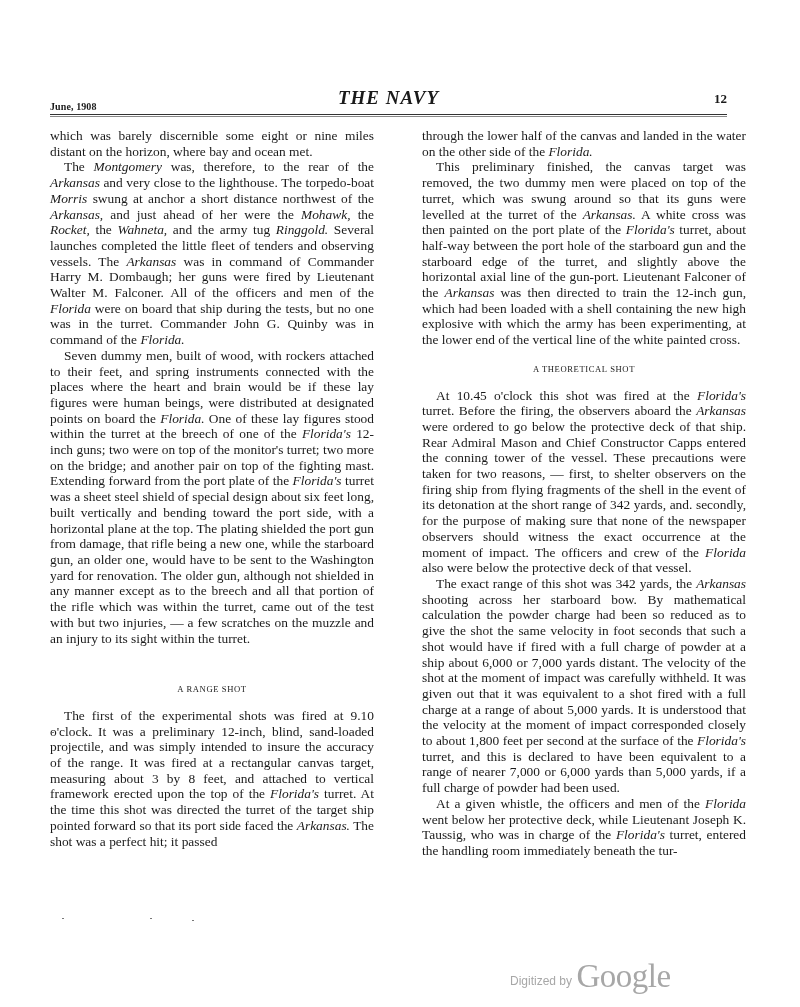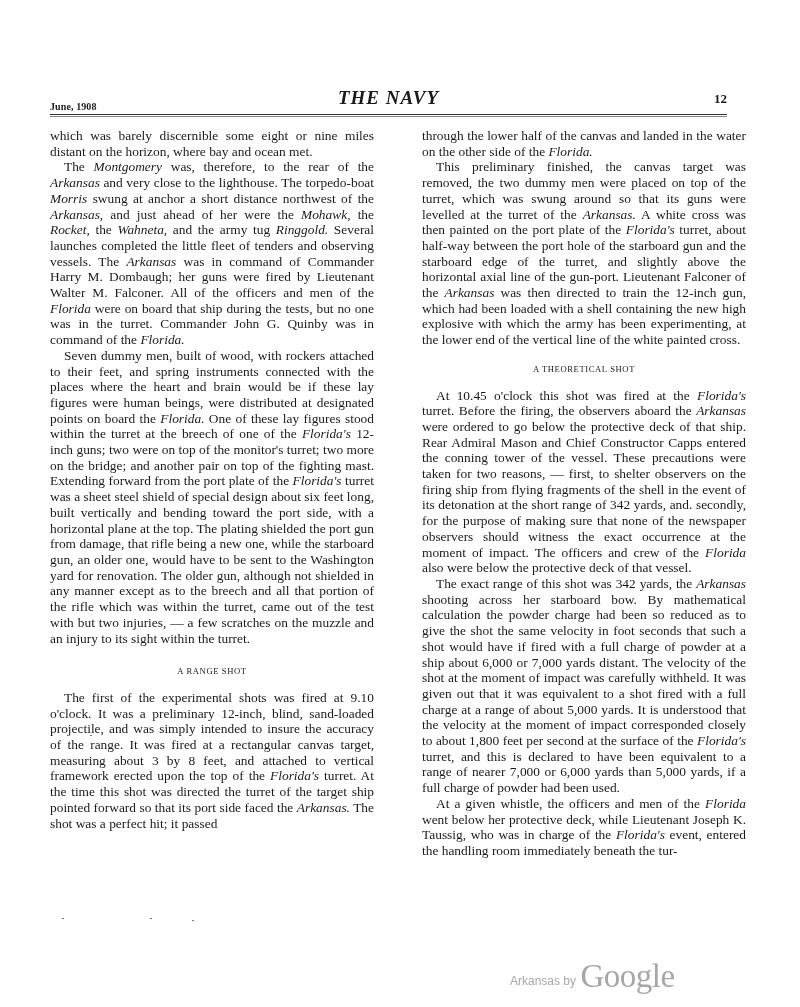--- a/index.html
+++ b/index.html
@@ -34,35 +34,35 @@
   <span class="rh-left">June, 1908</span>
   <span class="rh-center">THE NAVY</span>
   <span class="rh-right">12</span>
 </div>
 <div class="rule"></div>
 
 <div class="col col-left">
   <p class="noindent">which was barely discernible some eight or nine miles distant on the horizon, where bay and ocean met.</p>
   <p><span>The </span><i>Montgomery</i><span> was, therefore, to the rear of the </span><i>Arkansas</i><span> and very close to the lighthouse. The torpedo-boat </span><i>Morris</i><span> swung at anchor a short distance northwest of the </span><i>Arkansas,</i><span> and just ahead of her were the </span><i>Mohawk,</i><span> the </span><i>Rocket,</i><span> the </span><i>Wahneta,</i><span> and the army tug </span><i>Ringgold.</i><span> Several launches completed the little fleet of tenders and observing vessels. The </span><i>Arkansas</i><span> was in command of Commander Harry M. Dombaugh; her guns were fired by Lieutenant Walter M. Falconer. All of the officers and men of the </span><i>Florida</i><span> were on board that ship during the tests, but no one was in the turret. Commander John G. Quinby was in command of the </span><i>Florida.</i></p>
   <p><span>Seven dummy men, built of wood, with rockers attached to their feet, and spring instruments connected with the places where the heart and brain would be if these lay figures were human beings, were distributed at designated points on board the </span><i>Florida.</i><span> One of these lay figures stood within the turret at the breech of one of the </span><i>Florida's</i><span> 12-inch guns; two were on top of the monitor's turret; two more on the bridge; and another pair on top of the fighting mast. Extending forward from the port plate of the </span><i>Florida's</i><span> turret was a sheet steel shield of special design about six feet long, built vertically and bending toward the port side, with a horizontal plane at the top. The plating shielded the port gun from damage, that rifle being a new one, while the starboard gun, an older one, would have to be sent to the Washington yard for renovation. The older gun, although not shielded in any manner except as to the breech and all that portion of the rifle which was within the turret, came out of the test with but two injuries, — a few scratches on the muzzle and an injury to its sight within the turret.</span></p>
-  <h3 style="margin-top:18px;">A RANGE SHOT</h3>
+  <h3 style="margin-top:36px;">A RANGE SHOT</h3>
   <p><span>The first of the experimental shots was fired at 9.10 o'clock. It was a preliminary 12-inch, blind, sand-loaded projectile, and was simply intended to insure the accuracy of the range. It was fired at a rectangular canvas target, measuring about 3 by 8 feet, and attached to vertical framework erected upon the top of the </span><i>Florida's</i><span> turret. At the time this shot was directed the turret of the target ship pointed forward so that its port side faced the </span><i>Arkansas.</i><span> The shot was a perfect hit; it passed</span></p>
 </div>
 
 <div class="col col-right">
   <p class="noindent"><span>through the lower half of the canvas and landed in the water on the other side of the </span><i>Florida.</i></p>
   <p><span>This preliminary finished, the canvas target was removed, the two dummy men were placed on top of the turret, which was swung around so that its guns were levelled at the turret of the </span><i>Arkansas.</i><span> A white cross was then painted on the port plate of the </span><i>Florida's</i><span> turret, about half-way between the port hole of the starboard gun and the starboard edge of the turret, and slightly above the horizontal axial line of the gun-port. Lieutenant Falconer of the </span><i>Arkansas</i><span> was then directed to train the 12-inch gun, which had been loaded with a shell containing the new high explosive with which the army has been experimenting, at the lower end of the vertical line of the white painted cross.</span></p>
   <h3 style="margin-top:14px;">A THEORETICAL SHOT</h3>
   <p><span>At 10.45 o'clock this shot was fired at the </span><i>Florida's</i><span> turret. Before the firing, the observers aboard the </span><i>Arkansas</i><span> were ordered to go below the protective deck of that ship. Rear Admiral Mason and Chief Constructor Capps entered the conning tower of the vessel. These precautions were taken for two reasons, — first, to shelter observers on the firing ship from flying fragments of the shell in the event of its detonation at the short range of 342 yards, and. secondly, for the purpose of making sure that none of the newspaper observers should witness the exact occurrence at the moment of impact. The officers and crew of the </span><i>Florida</i><span> also were below the protective deck of that vessel.</span></p>
   <p><span>The exact range of this shot was 342 yards, the </span><i>Arkansas</i><span> shooting across her starboard bow. By mathematical calculation the powder charge had been so reduced as to give the shot the same velocity in foot seconds that such a shot would have if fired with a full charge of powder at a ship about 6,000 or 7,000 yards distant. The velocity of the shot at the moment of impact was carefully withheld. It was given out that it was equivalent to a shot fired with a full charge at a range of about 5,000 yards. It is understood that the velocity at the moment of impact corresponded closely to about 1,800 feet per second at the surface of the </span><i>Florida's</i><span> turret, and this is declared to have been equivalent to a range of nearer 7,000 or 6,000 yards than 5,000 yards, if a full charge of powder had been used.</span></p>
-  <p><span>At a given whistle, the officers and men of the </span><i>Florida</i><span> went below her protective deck, while Lieutenant Joseph K. Taussig, who was in charge of the </span><i>Florida's</i><span> event, entered the handling room immediately beneath the tur-</span></p>
+  <p><span>At a given whistle, the officers and men of the </span><i>Florida</i><span> went below her protective deck, while Lieutenant Joseph K. Taussig, who was in charge of the </span><i>Florida's</i><span> turret, entered the handling room immediately beneath the tur-</span></p>
 </div>
 
 <span class="speck" style="top:732px;left:52px;"></span>
 <span class="speck" style="top:735px;left:90px;"></span>
 <span class="speck" style="top:918px;left:62px;"></span>
 <span class="speck" style="top:918px;left:150px;"></span>
 <span class="speck" style="top:920px;left:192px;"></span>
 
 <div class="footer">
-  <span class="small">Arkansas by</span>
+  <span class="small">Digitized by</span>
   <span class="logo">Google</span>
 </div>
 
 </body></html>

